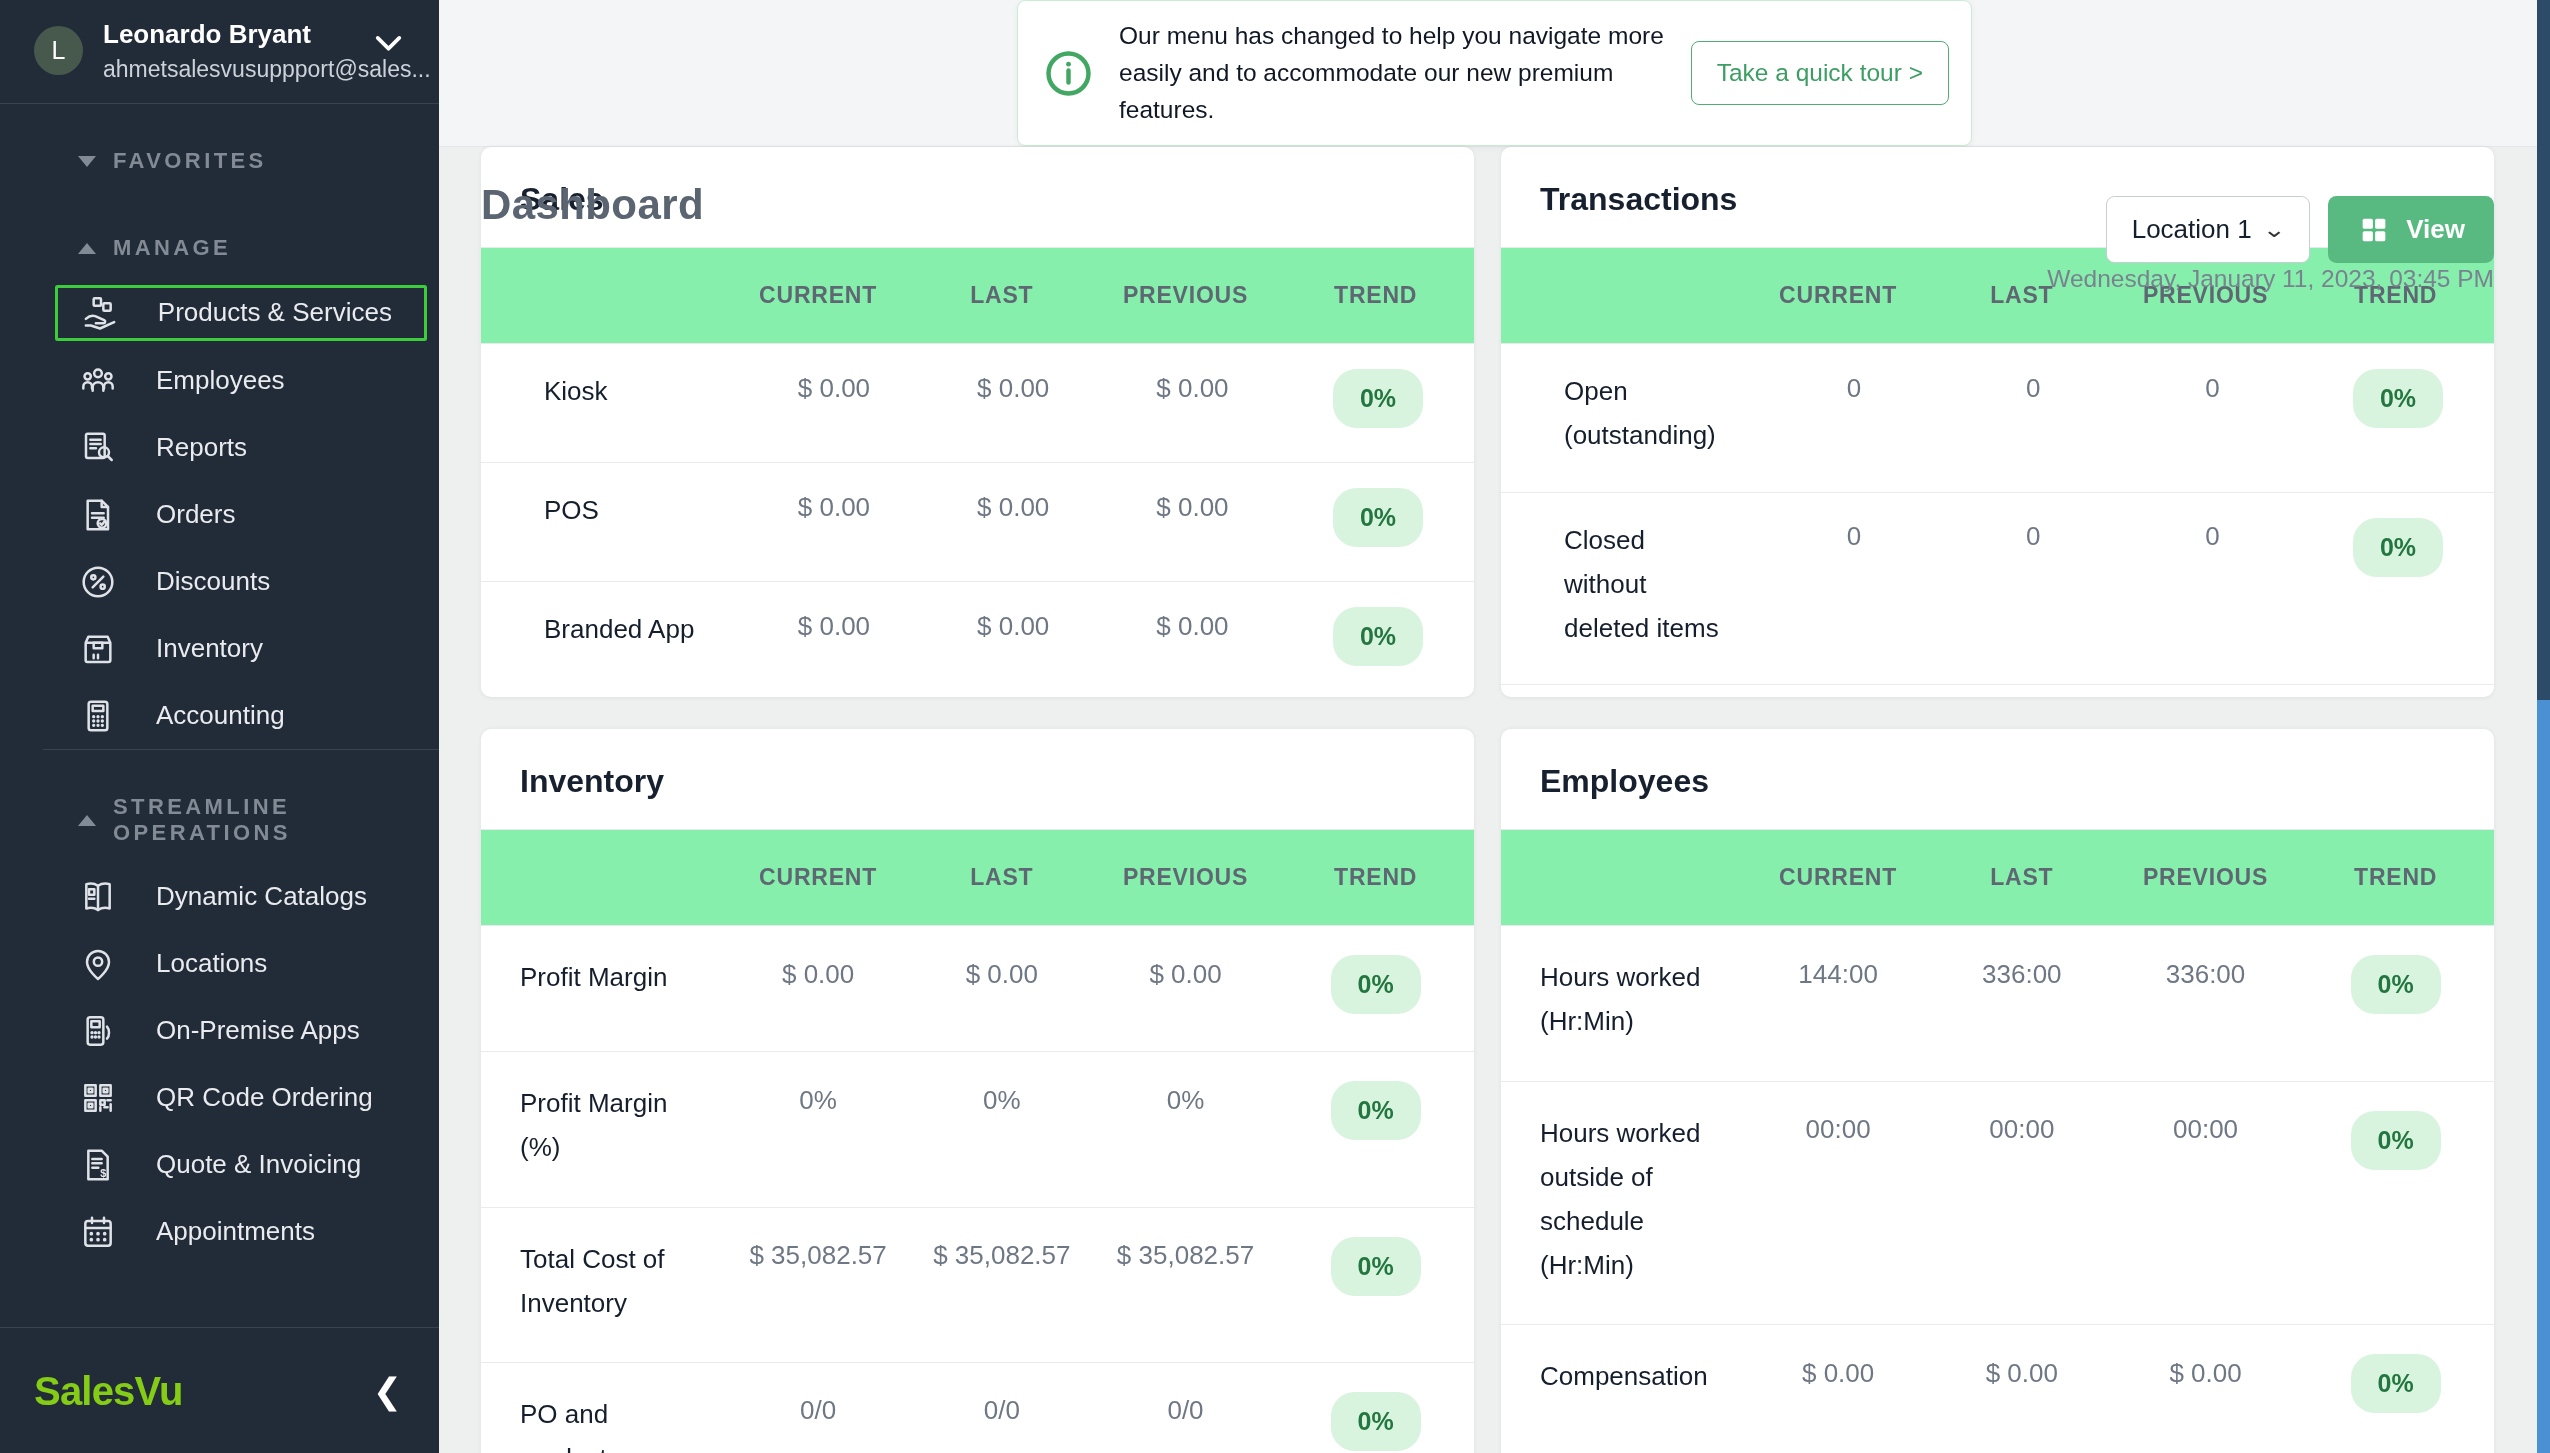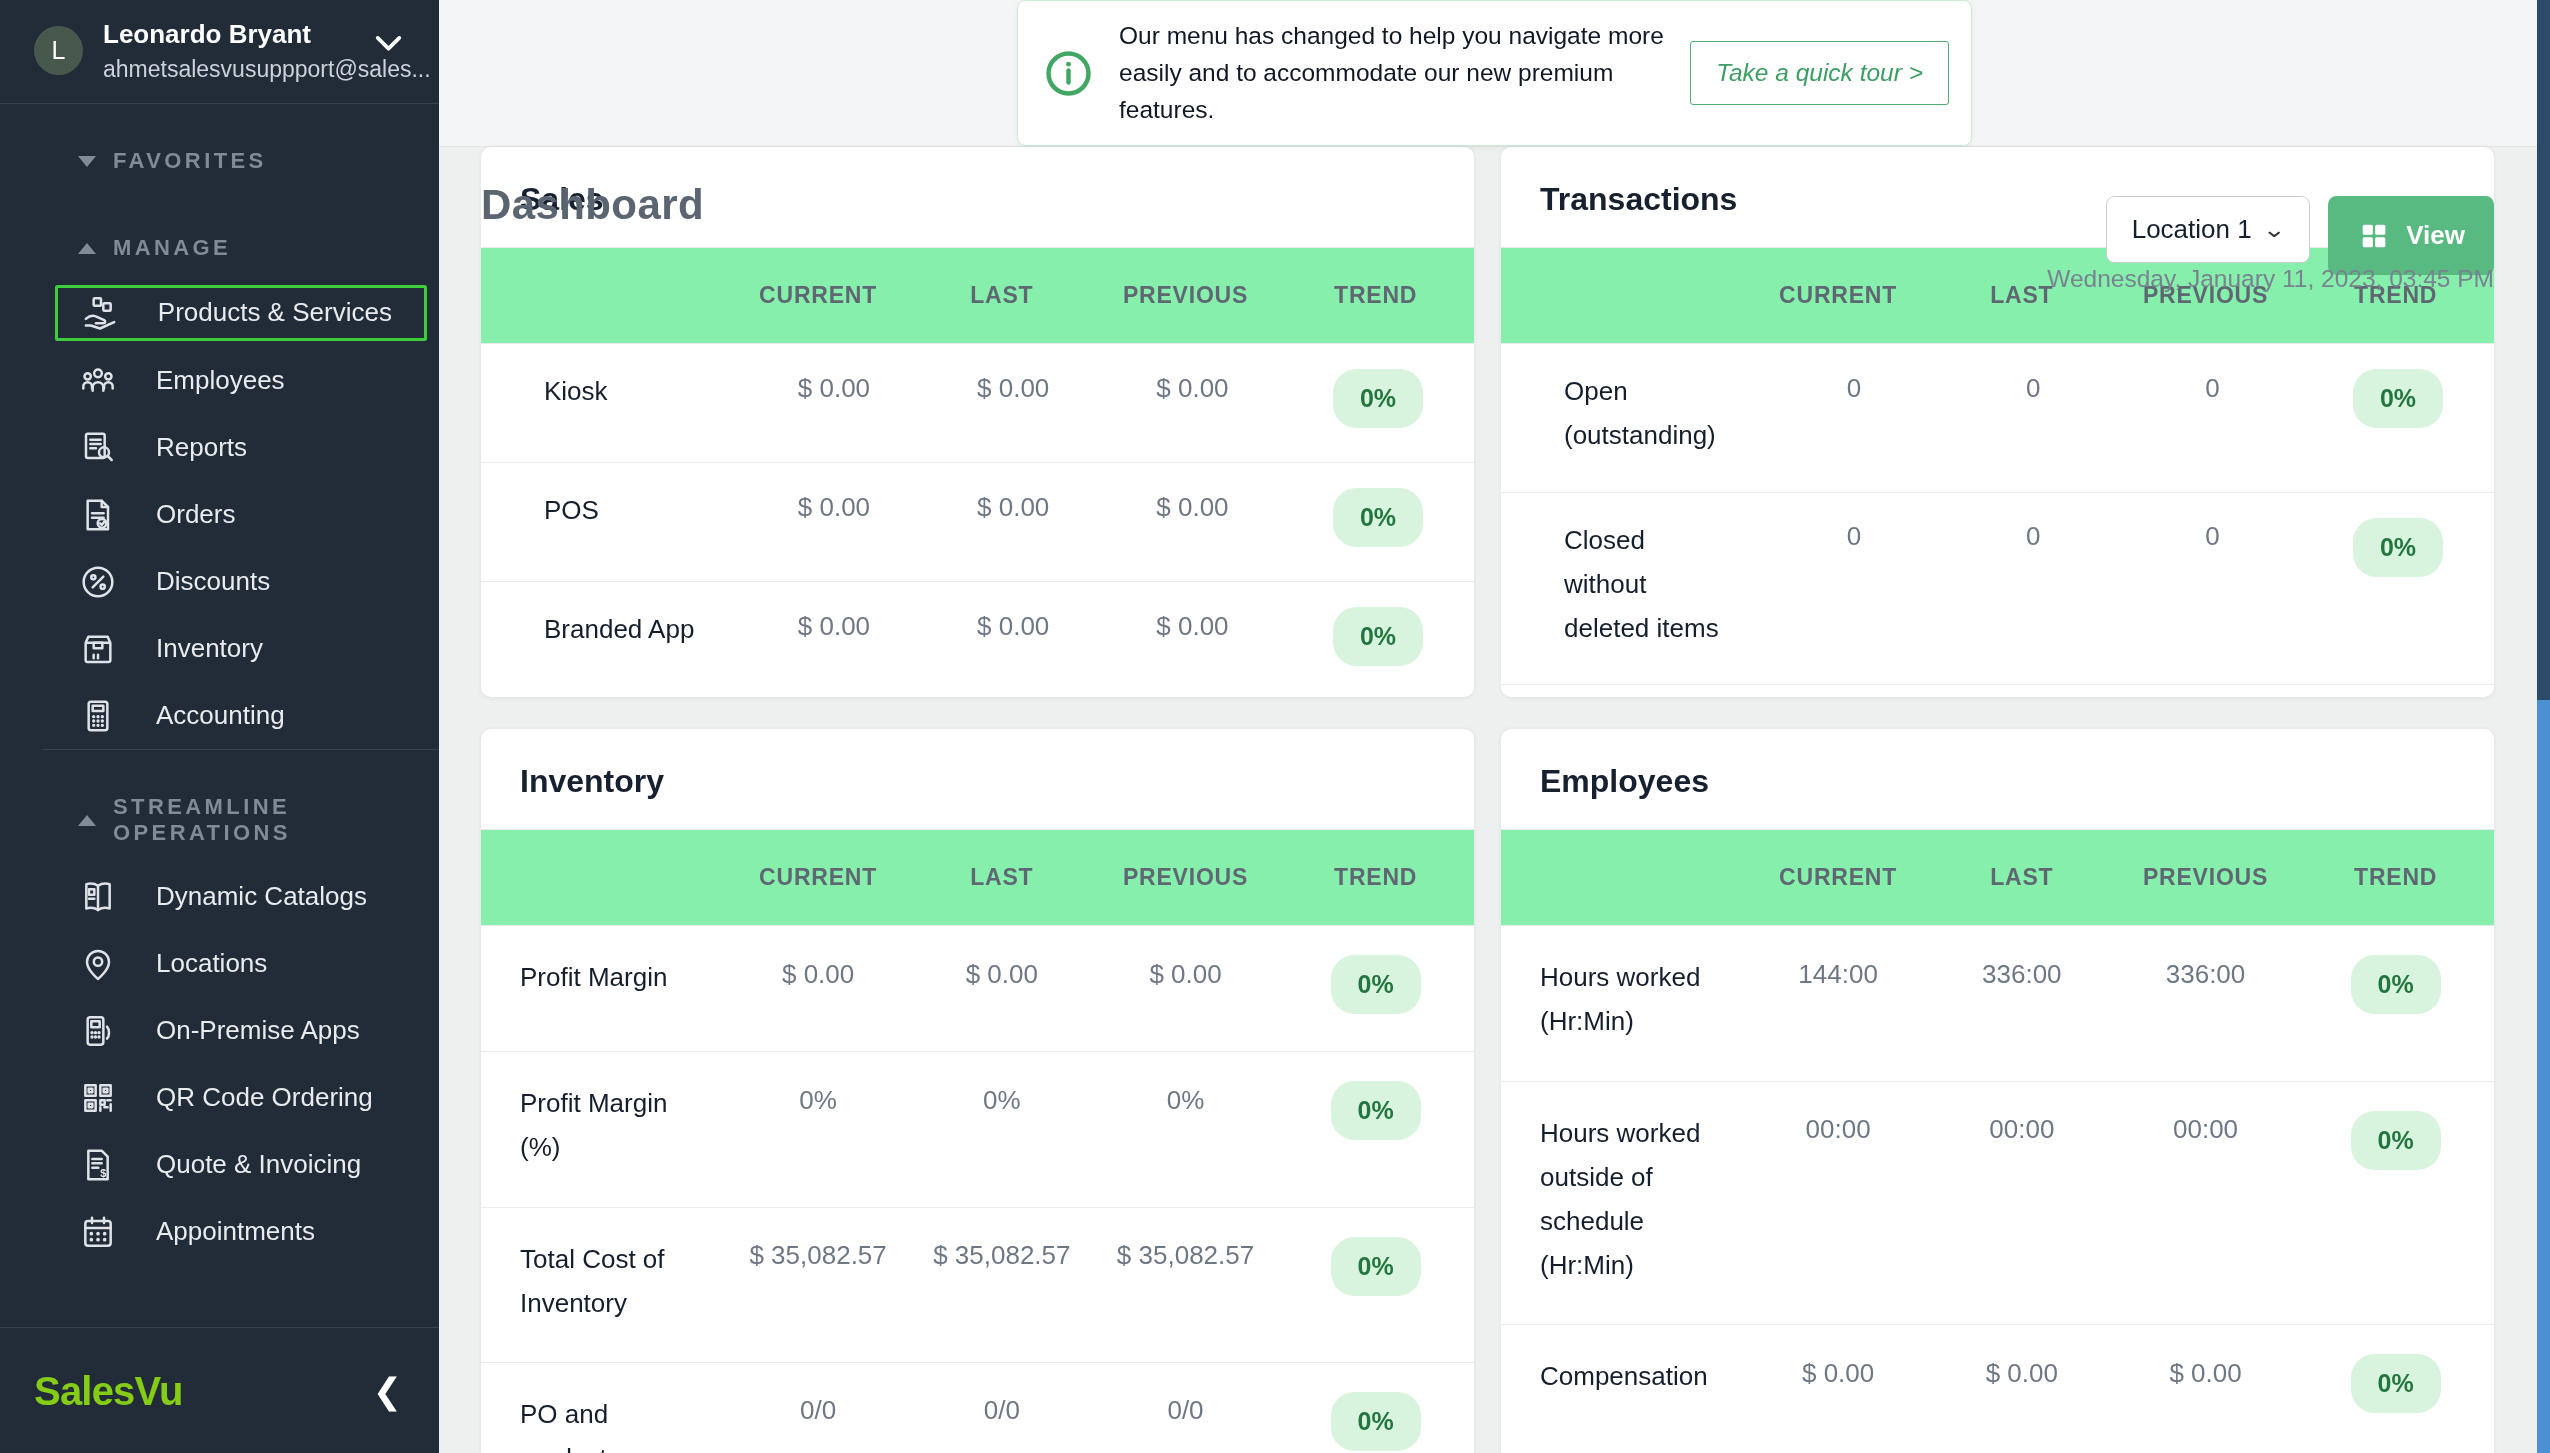--- a/index.html
+++ b/index.html
@@ -36,33 +36,33 @@
 
   
   .main { flex:1; display:flex; flex-direction:column; background:#eef0f0; position:relative; }
   .top-strip { height:150px; background:#f4f5f6; border-bottom:0.8px solid #e4e6e8;
     display:flex; align-items:center; justify-content:center; }
   .banner { width:955px; background:#fff; border:1.7px solid #c9ecd4; border-radius:8.4px;
     box-shadow:0 1.7px 6.7px rgba(30,50,40,.05); display:flex; align-items:center;
     gap:25px; padding:17px 22px 17px 25px; }
   .banner svg.info { width:51px; height:51px; flex-shrink:0; }
   .banner-text { font-size:24.5px; color:#101826; line-height:1.5; flex:1; }
-  .tour-btn { border:1.7px solid #4fae74; color:#3c9e62; background:#fff; border-radius:3px;
+  .tour-btn { border:1.7px solid #4fae74; color:#3c9e62; background:#fff; border-radius:8px;
     font-size:24.5px; padding:17px 25px; white-space:nowrap; cursor:pointer;
-    font-family:"Liberation Sans",sans-serif;font-style:italic; }
+    font-family:"Liberation Sans",sans-serif; }
 
   .page-head { position:relative; height:183px; }
   .page-title { position:absolute; left:42px; top:34px; font-size:42px; font-weight:700;
     color:#5b6571; letter-spacing:0.4px; }
   .controls { position:absolute; right:56px; top:49px; display:flex; gap:18.6px; }
   .loc-btn { background:#fff; border:1.7px solid #c8cdd3; border-radius:8.4px; padding:0 25px;
     height:67px; font-size:26px; color:#15202e; display:flex; align-items:center; gap:13.5px;
     cursor:pointer; font-family:"Liberation Sans",sans-serif; }
   .loc-btn .chev { font-size:22px; color:#333; transform:scaleX(1.3); }
-  .view-btn { background:#58ba81; border:none; border-radius:8.4px; padding:0 29px; height:79px;
+  .view-btn { background:#58ba81; border:none; border-radius:8.4px; padding:0 29px; height:67px;
     font-size:26px; font-weight:700; color:#fff; display:flex; align-items:center; gap:15px;
     cursor:pointer; font-family:"Liberation Sans",sans-serif; }
   .view-btn svg { width:34px; height:34px; }
   .datetime { position:absolute; right:56px; top:118px; font-size:24.5px; color:#79838f; }
 
   
   .cards { margin:0 56px 0 42px; display:grid; grid-template-columns:1fr 1fr;
     grid-template-rows:550px auto; column-gap:27px; row-gap:32px; }
   .card { background:#fff; border-radius:10px; box-shadow:0 0.8px 4.2px rgba(20,30,45,.07);
     overflow:hidden; display:flex; flex-direction:column; }

